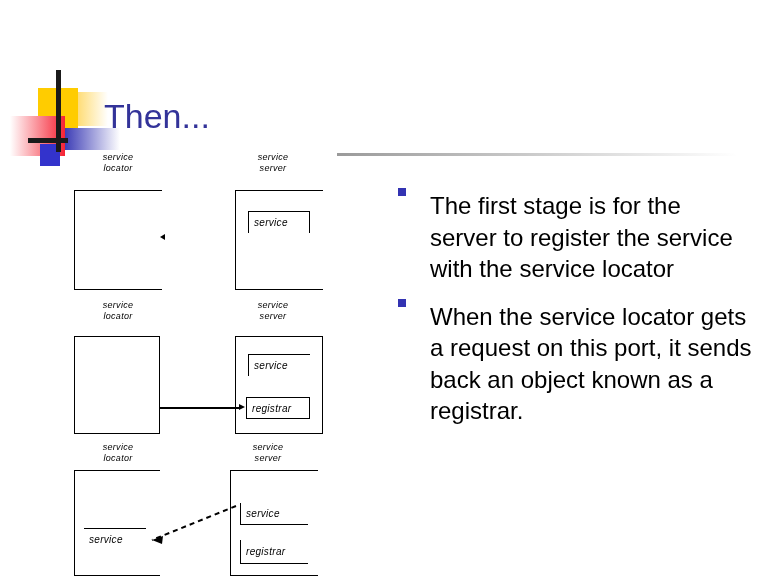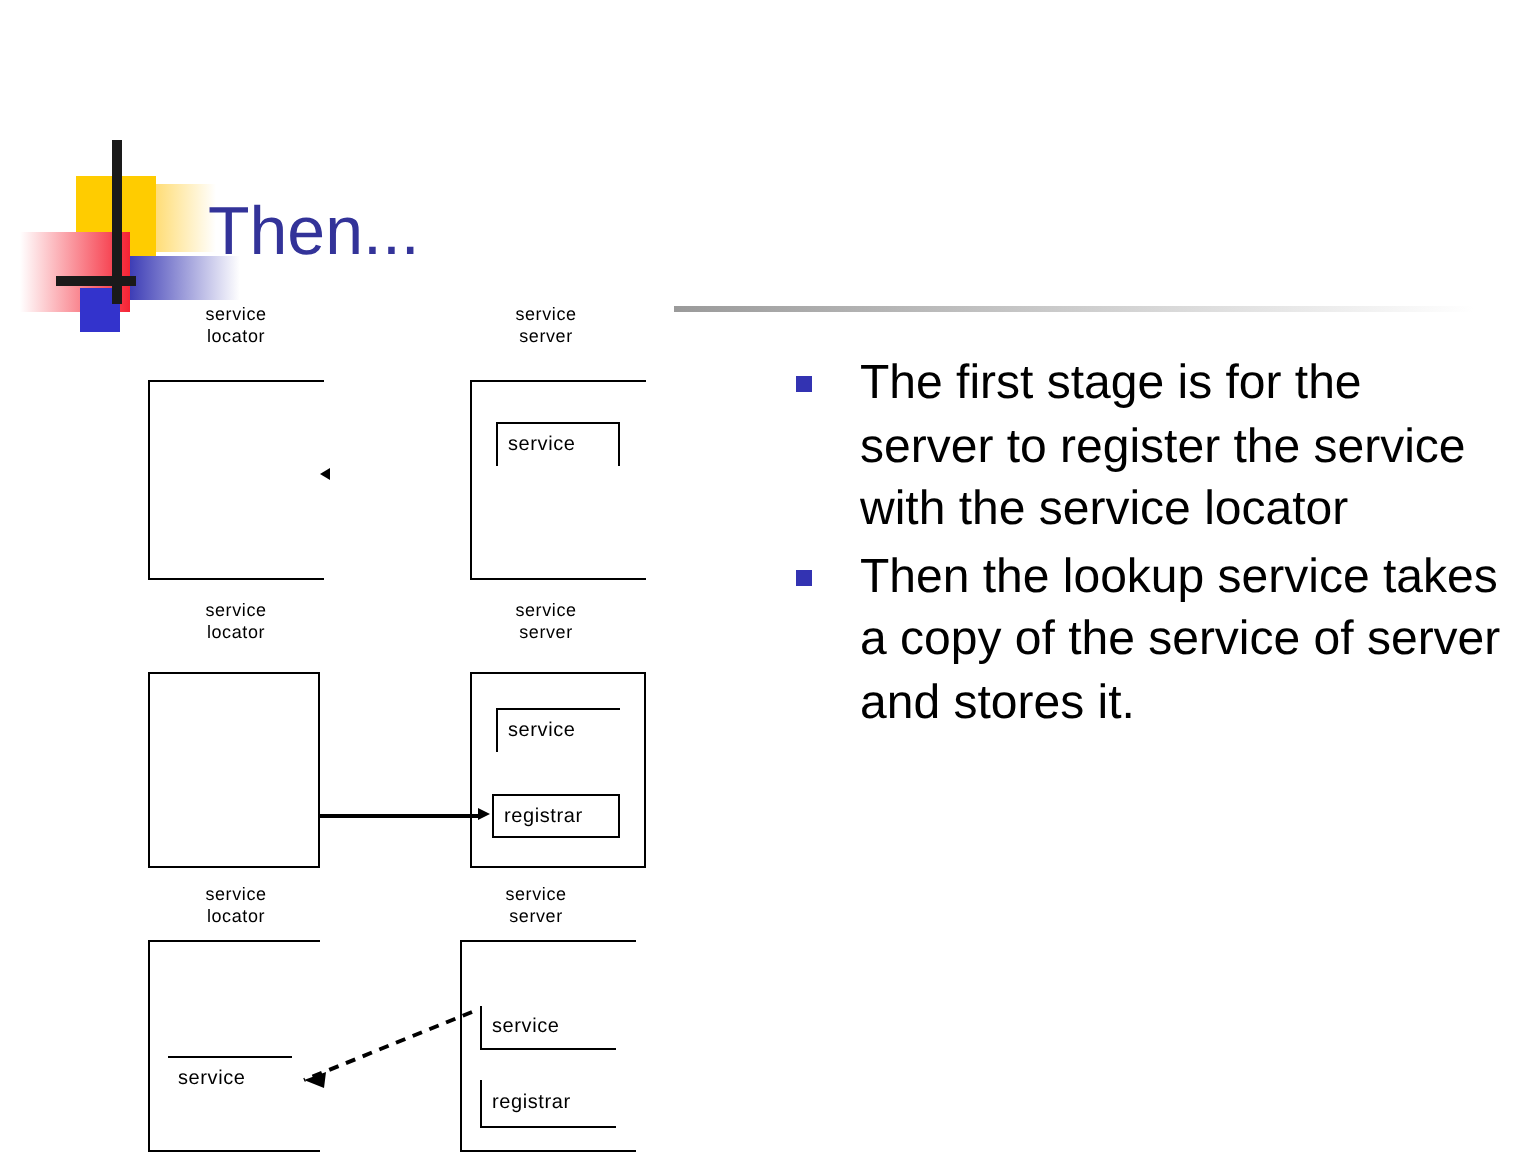--- a/index.html
+++ b/index.html
@@ -39,21 +39,21 @@
     white-space: nowrap;
   }
   #title-rule {
     position: absolute;
     left: 337px; top: 153px;
     width: 400px; height: 3px;
     background: linear-gradient(to right, #9a9a9a 0%, #ffffff 100%);
   }
 
   
-  #diagram { position: absolute; left: 0; top: 148px; width: 350px; height: 428px; }
+  #diagram { position: absolute; left: 0; top: 148px; width: 350px; height: 428px; font-style: italic; }
   .dlabel {
     position: absolute;
     font-size: 9px;
     color: #000000;
     text-align: center;
     line-height: 11px;
     letter-spacing: .3px;
   }
   .dbox {
     position: absolute;
@@ -116,20 +116,21 @@
     background: #3333b2;
     flex: 0 0 auto;
     margin-top: 12px;
     margin-right: 24px;
   }
   .bullet-text {
     font-size: 24px;
     line-height: 31.5px;
     color: #000000;
     flex: 1 1 auto;
+    margin-top: 14px;
   }
 </style>
 </head>
 <body>
 
 <div id="logo-mark">
   <div class="lg lg-yellowfade"></div>
   <div class="lg lg-yellow"></div>
   <div class="lg lg-bluefade"></div>
   <div class="lg lg-redfade"></div>
@@ -199,15 +200,15 @@
   </svg>
 </div>
 
 <div id="bullet-list">
   <div class="bullet-row">
     <span class="bullet-marker"></span>
     <span class="bullet-text">The first stage is for the server to register the service with the service locator</span>
   </div>
   <div class="bullet-row">
     <span class="bullet-marker"></span>
-    <span class="bullet-text">Then the lookup service takes a copy of the service of server and stores it.</span>
+    <span class="bullet-text">When the service locator gets a request on this port, it sends back an object known as a registrar.</span>
   </div>
 </div>
 
 </body></html>

